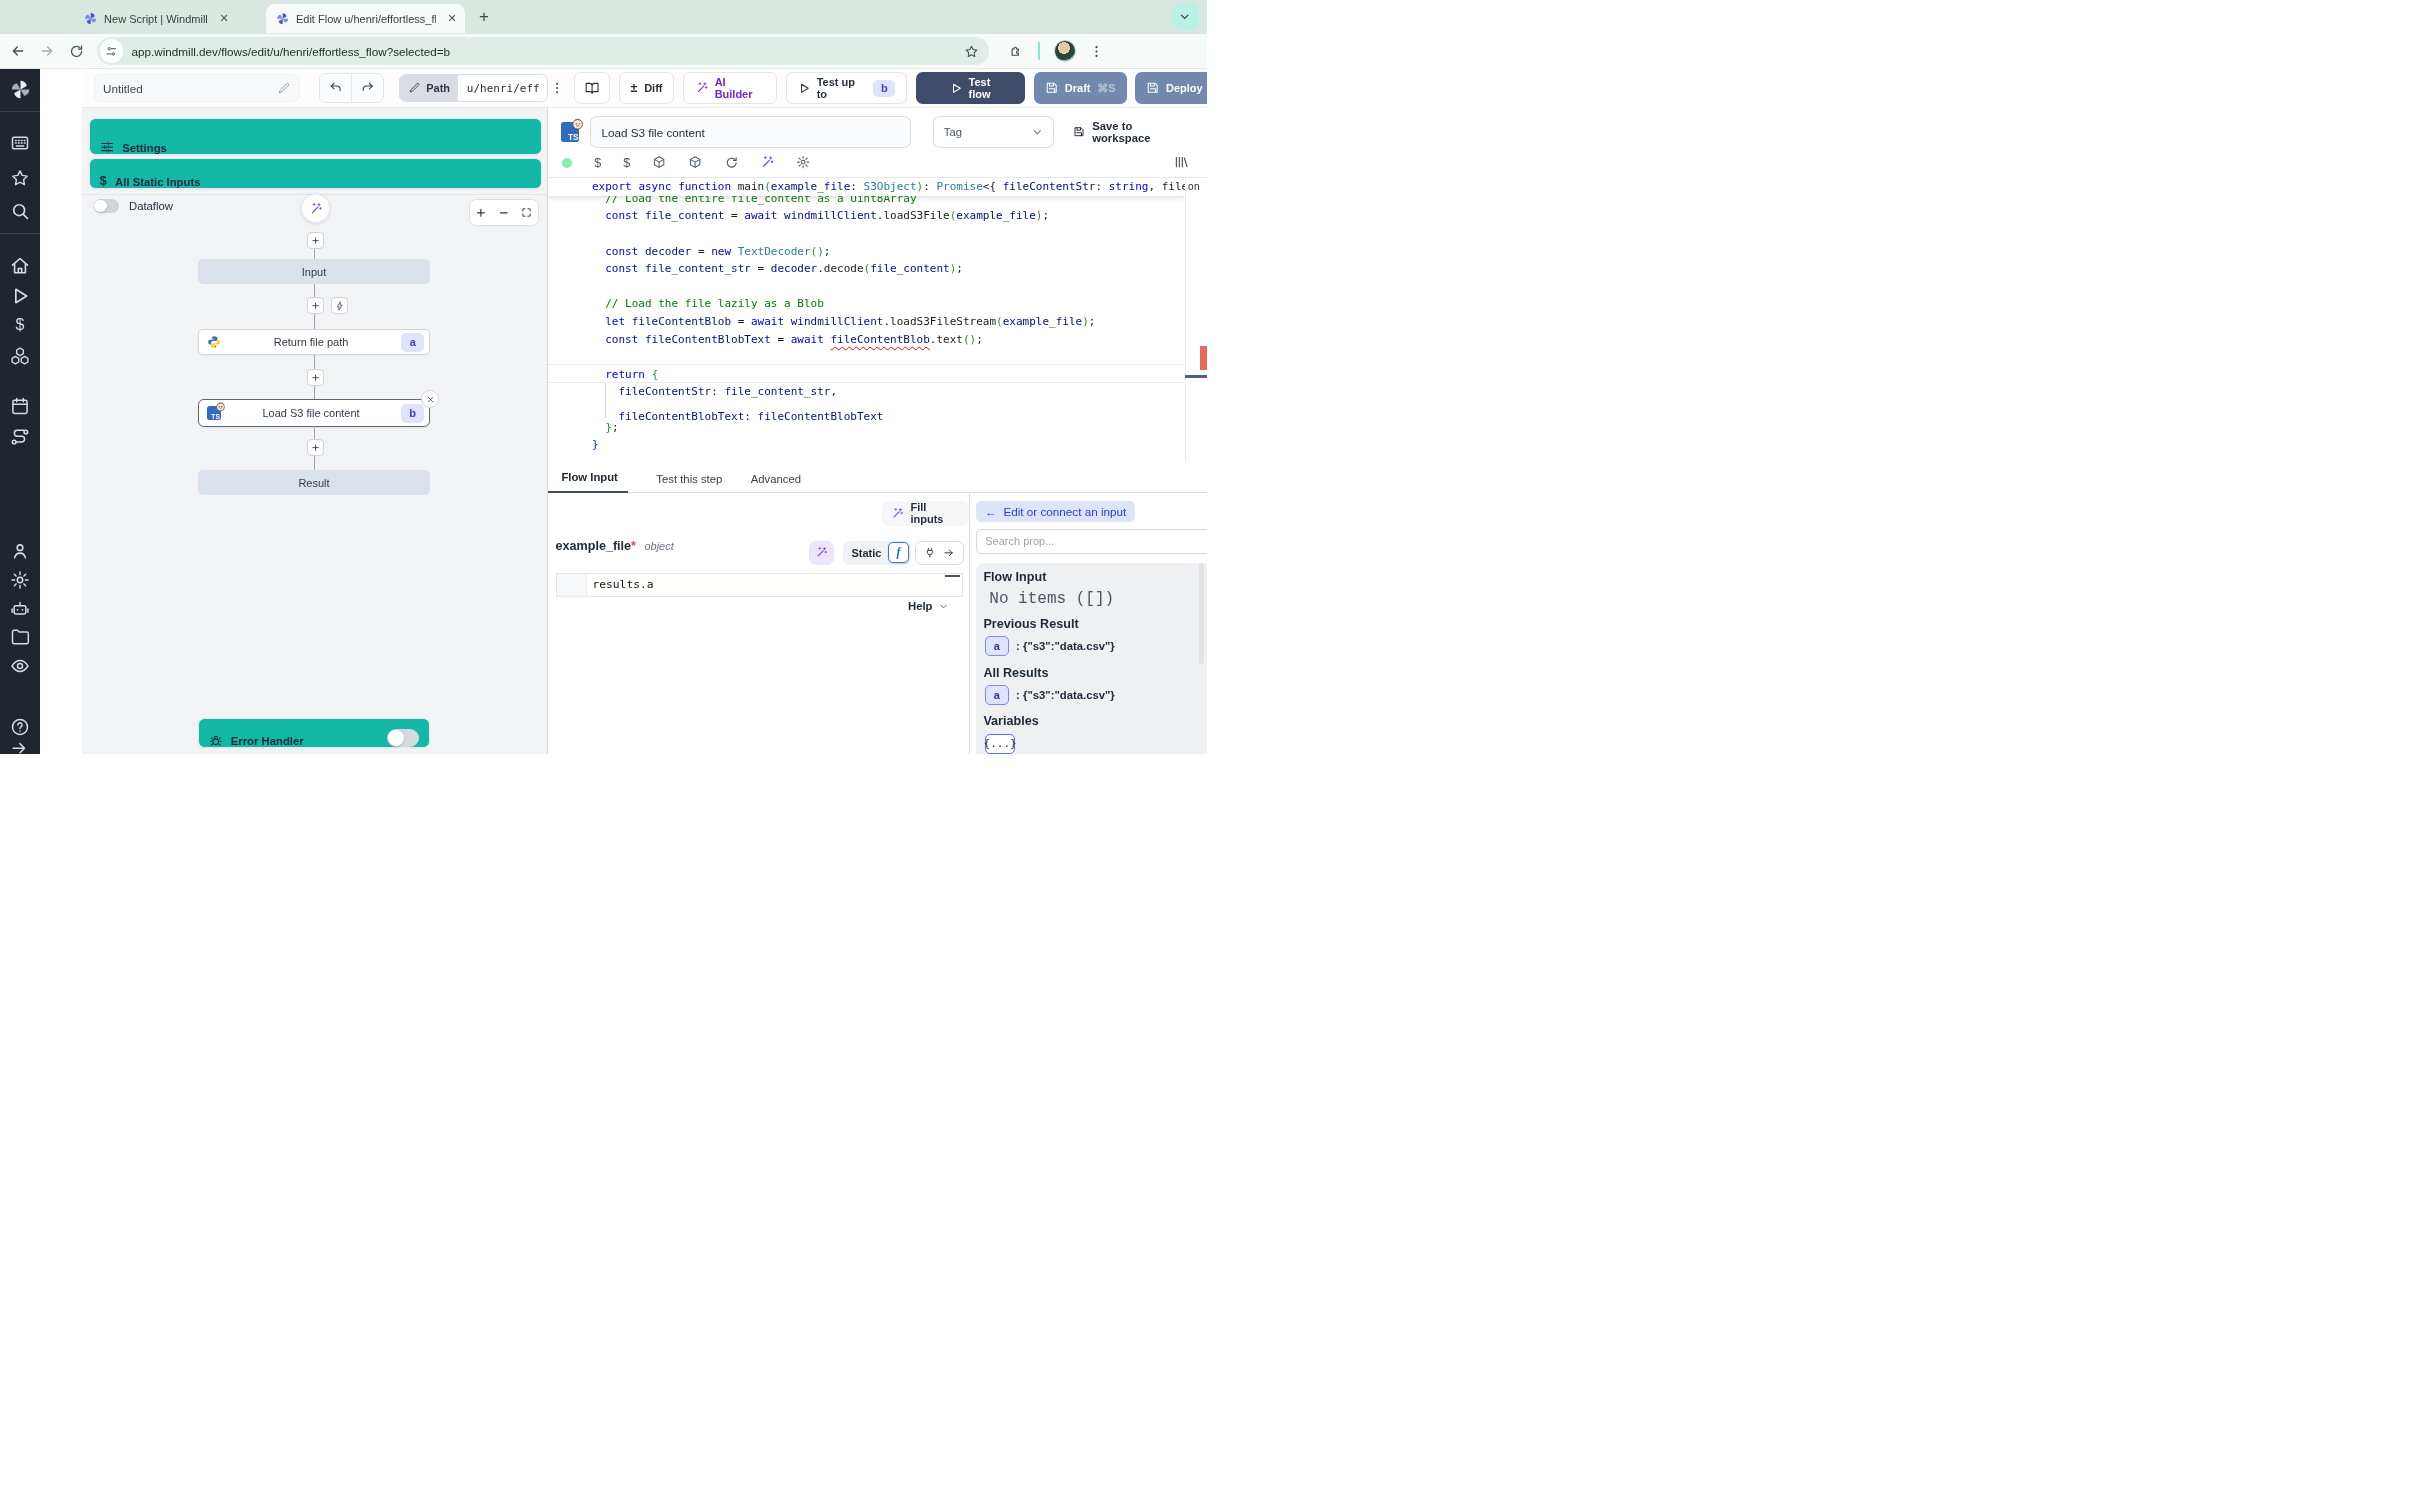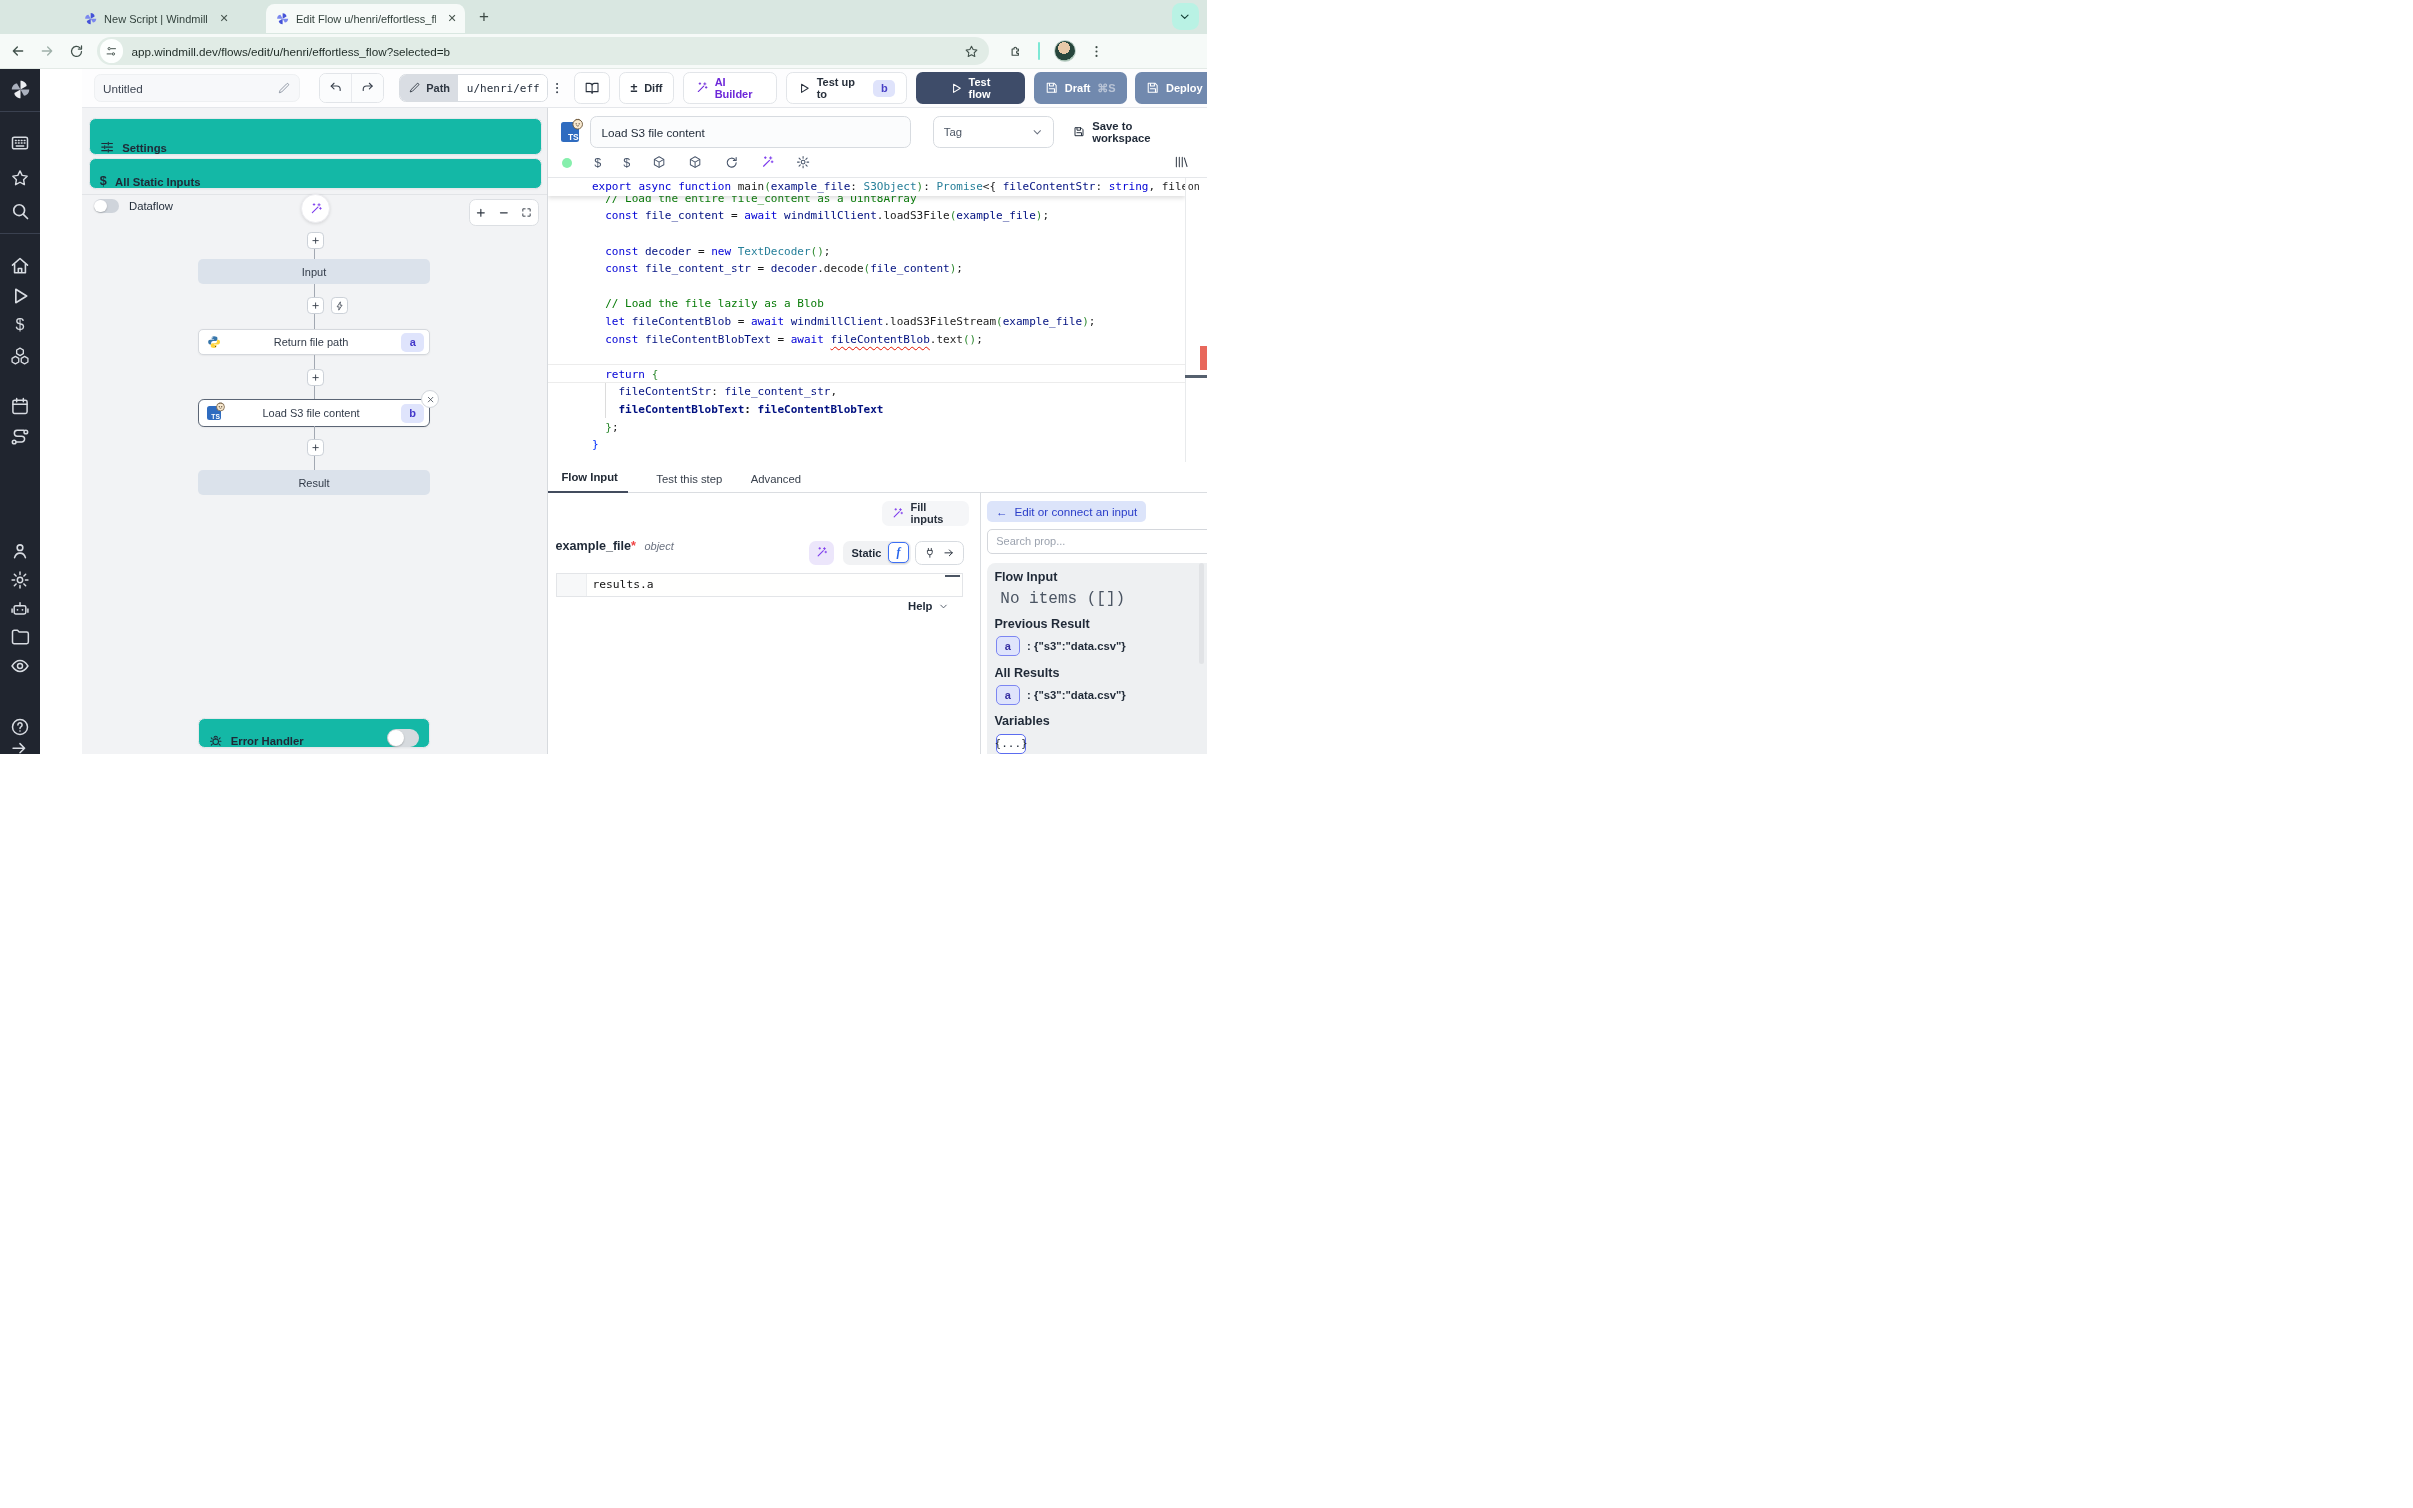--- a/index.html
+++ b/index.html
@@ -100,21 +100,21 @@
   .iguide { position:absolute; width:0.8px; background:#dcdcdc; }
   .minimap { position:absolute; top:0; right:0; bottom:0; width:22px; background:#fff; border-left:0.8px solid #e8eaec; z-index:4; }
   .minimap .ovf { position:absolute; top:2.5px; left:1.7px; font-size:10px; color:#2a2a2a; font-family:"DejaVu Sans Mono",monospace; }
   .errmark { position:absolute; right:0; top:168px; width:7.5px; height:23.5px; background:#e8685c; }
   .scrolldash { position:absolute; right:0; top:197px; width:22px; height:3.4px; background:#55606e; }
 
   
   .tabsrow { height:31px; display:flex; align-items:flex-end; gap:28.5px; padding:0 0 0 13.4px; border-bottom:0.8px solid #dadde1; background:#fff; }
   .ltab { font-size:11.3px; color:#39414d; padding-bottom:7.5px; }
   .ltab.active { font-weight:600; color:#222a35; border-bottom:2.5px solid #434c5e; margin-bottom:-0.8px; padding-left:13.4px; margin-left:-13.4px; padding-right:10px; }
-  .bottom { flex:1; display:flex; min-height:0;gap:11px; }
+  .bottom { flex:1; display:flex; min-height:0; }
   .middle { position:relative; width:421px; flex:0 0 421px; }
   .fillbtn { position:absolute; top:7.5px; left:334px; height:25px; background:#f5f6f8; border-radius:6.7px; display:flex; align-items:center; gap:6.7px; padding:0 9.2px; font-size:11px; font-weight:600; color:#28303c; }
   .fieldrow { position:absolute; top:46px; left:7.5px; display:flex; align-items:baseline; }
   .fieldname { font-size:12.6px; font-weight:700; color:#1f2937; }
   .req { color:#ef4444; font-weight:700; font-size:12.6px; }
   .ftype { font-size:11px; font-style:italic; color:#6b7280; margin-left:8.4px; }
   .wandbtn { position:absolute; top:48px; left:261px; width:25px; height:23.5px; background:#ece6fb; border-radius:6.7px; display:flex; align-items:center; justify-content:center; color:#7c3aed; }
   .staticgrp { position:absolute; top:48px; left:295px; height:23.5px; background:#f1f2f4; border-radius:6.7px; display:flex; align-items:center; padding:0 1.7px 0 8.4px; gap:6.7px; }
   .staticgrp .slab { font-size:11px; font-weight:600; color:#1f2937; }
   .fchip { width:21px; height:21px; background:#fff; border:1.3px solid #3c6ff5; border-radius:5px; color:#2563eb; display:flex; align-items:center; justify-content:center; font-family:"Liberation Serif",serif; font-style:italic; font-weight:700; font-size:11.7px; box-shadow:0 0.8px 1.7px rgba(0,0,0,.15); }
@@ -731,21 +731,21 @@
               <div class="codeline" style="top: 47px;"></div>
               <div class="codeline" style="top: 65px;"><span class="tk-p">  </span><span class="tk-k">const</span><span class="tk-p"> </span><span class="tk-v">decoder</span><span class="tk-p"> = </span><span class="tk-k">new</span><span class="tk-p"> </span><span class="tk-t">TextDecoder</span><span class="tk-g">()</span><span class="tk-p">;</span></div>
               <div class="codeline" style="top: 82px;"><span class="tk-p">  </span><span class="tk-k">const</span><span class="tk-p"> </span><span class="tk-v">file_content_str</span><span class="tk-p"> = </span><span class="tk-v">decoder</span><span class="tk-p">.decode</span><span class="tk-g">(</span><span class="tk-v">file_content</span><span class="tk-g">)</span><span class="tk-p">;</span></div>
               <div class="codeline" style="top: 100px;"></div>
               <div class="codeline" style="top: 117px;"><span class="tk-p">  </span><span class="tk-c">// Load the file lazily as a Blob</span></div>
               <div class="codeline" style="top: 135px;"><span class="tk-p">  </span><span class="tk-k">let</span><span class="tk-p"> </span><span class="tk-v">fileContentBlob</span><span class="tk-p"> = </span><span class="tk-k">await</span><span class="tk-p"> </span><span class="tk-v">windmillClient</span><span class="tk-p">.loadS3FileStream</span><span class="tk-g">(</span><span class="tk-v">example_file</span><span class="tk-g">)</span><span class="tk-p">;</span></div>
               <div class="codeline" style="top: 153px;"><span class="tk-p">  </span><span class="tk-k">const</span><span class="tk-p"> </span><span class="tk-v">fileContentBlobText</span><span class="tk-p"> = </span><span class="tk-k">await</span><span class="tk-p"> </span><span class="tk-e">fileContentBlob</span><span class="tk-p">.text</span><span class="tk-g">()</span><span class="tk-p">;</span></div>
               <div class="codeline" style="top: 170px;"></div>
               <div class="codeline" style="top: 188px;"><span class="tk-p">  </span><span class="tk-k">return</span><span class="tk-p"> </span><span class="tk-g">{</span></div>
               <div class="codeline" style="top: 205px;"><span class="tk-p">    </span><span class="tk-v">fileContentStr</span><span class="tk-p">: </span><span class="tk-v">file_content_str</span><span class="tk-p">,</span></div>
-              <div class="codeline" style="top: 223px; font-weight: bold;"><span class="tk-p">    </span><span class="tk-v">fileContentBlobText</span><span class="tk-p">: </span><span class="tk-v">fileContentBlobText</span></div>
+              <div class="codeline" style="top: 230px;"><span class="tk-p">    </span><span class="tk-v">fileContentBlobText</span><span class="tk-p">: </span><span class="tk-v">fileContentBlobText</span></div>
               <div class="codeline" style="top: 241px;"><span class="tk-p">  </span><span class="tk-g">}</span><span class="tk-p">;</span></div>
               <div class="codeline" style="top: 258px;"><span class="tk-b">}</span></div>
             </div>
           <div class="iguide" style="left:57px; top:205px; height:35px;"></div>
           <div class="sticky">
               <div class="codeline" style="left:44px; top:0;" id="sticky-line"><span class="tk-k">export</span><span class="tk-p"> </span><span class="tk-k">async</span><span class="tk-p"> </span><span class="tk-k">function</span><span class="tk-p"> main</span><span class="tk-g">(</span><span class="tk-v">example_file</span><span class="tk-p">: </span><span class="tk-t">S3Object</span><span class="tk-g">)</span><span class="tk-p">: </span><span class="tk-t">Promise</span><span class="tk-p">&lt;{ </span><span class="tk-v">fileContentStr</span><span class="tk-p">: </span><span class="tk-k">string</span><span class="tk-p">, fileC</span></div>
             </div>
           <div class="minimap">
             <span class="ovf mono">on</span>
             <span class="errmark"></span>

